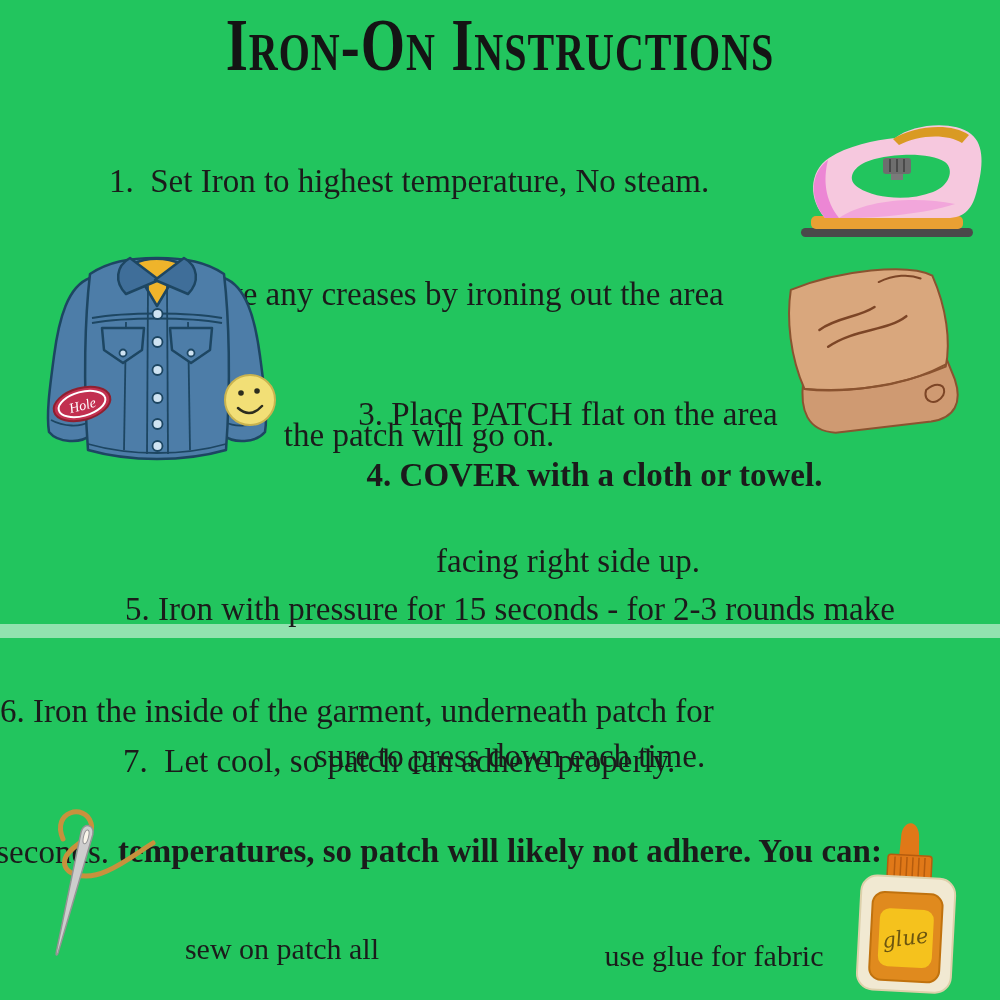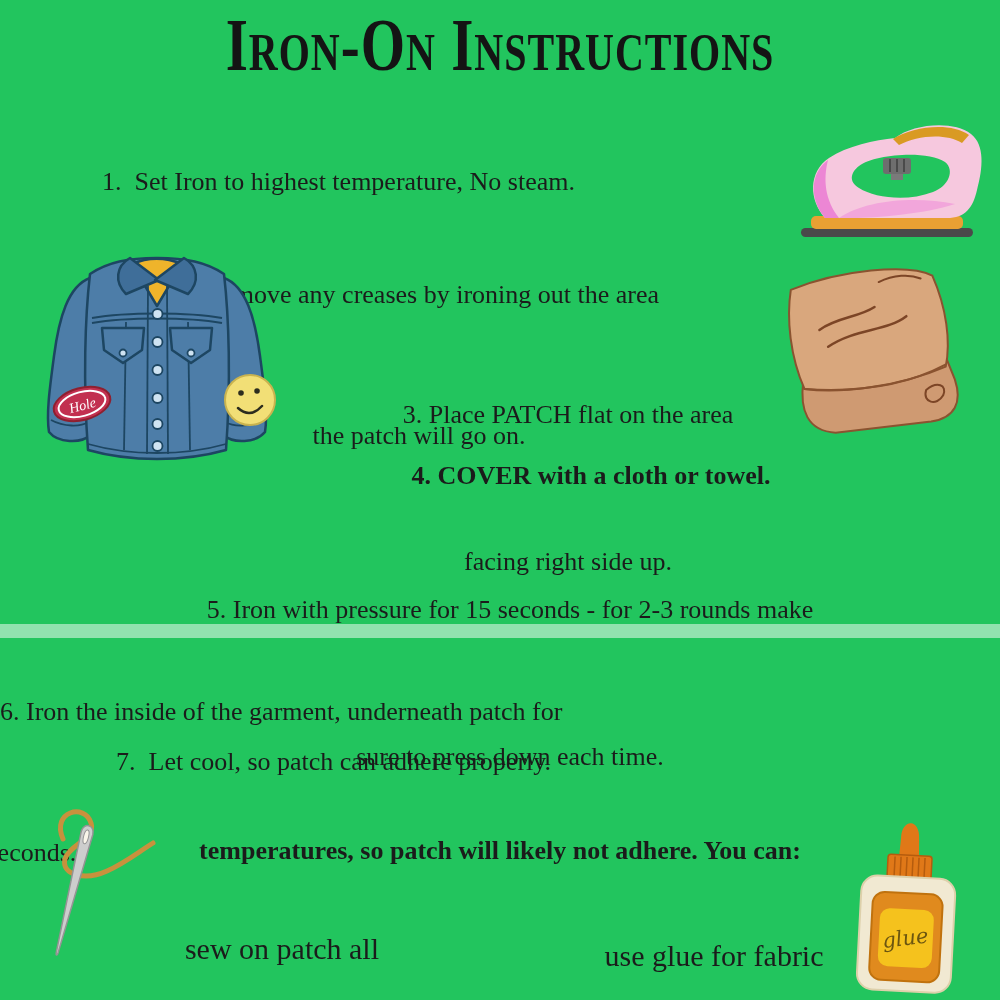--- a/index.html
+++ b/index.html
@@ -21,21 +21,21 @@
     transform:scaleY(1.3);
     transform-origin:top center;
     color:#141414;
   }
   .scan-band{
     position:absolute;top:624px;left:0;width:1000px;height:14px;
     background:rgba(255,255,255,0.5);
   }
   .step, .warning, .note{
     position:absolute;
-    font-size:26px;
+    font-size:33px;
     line-height:47px;
     white-space:pre-wrap;
   }
   .step-1{top:111px;left:76px;}
   .step-2{top:177px;left:0;width:838px;text-align:center;}
   .step-3{top:292px;left:268px;width:600px;text-align:center;line-height:49px;}
   .step-4{top:405px;left:278px;width:600px;text-align:center;font-weight:bold;}
   .step-5{top:487px;left:10px;width:1000px;text-align:center;line-height:49px;}
   .step-6{top:594px;left:0;width:1000px;text-align:left;line-height:47px;}
   .step-6 .shift-left{position:relative;left:-45px;}

